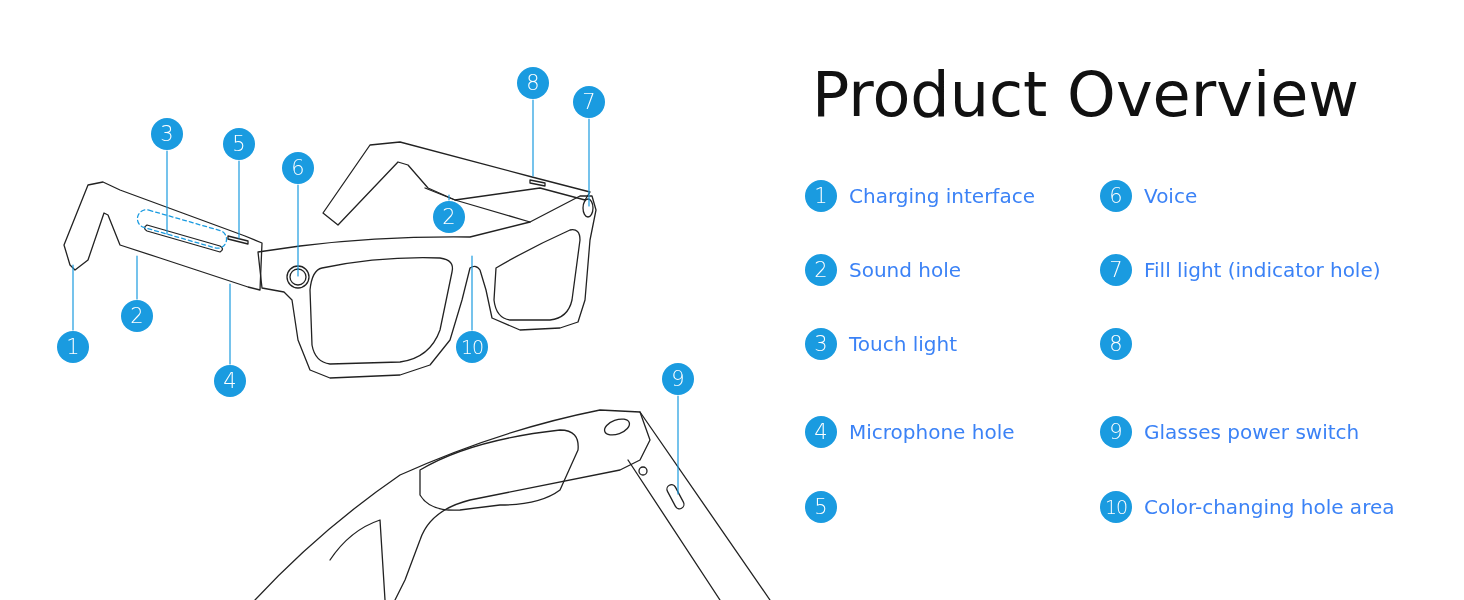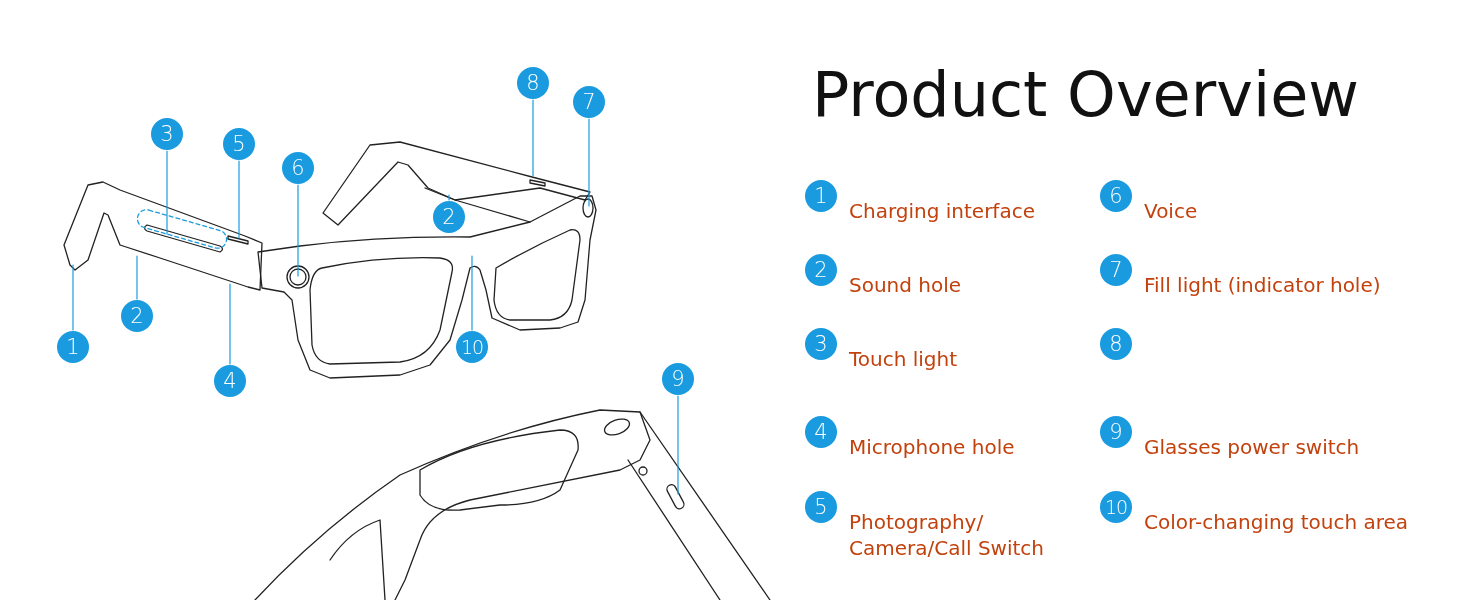--- a/index.html
+++ b/index.html
@@ -5,21 +5,21 @@
   html,body{margin:0;padding:0;background:#fff;}
   body{width:1464px;height:600px;position:relative;overflow:hidden;font-family:"DejaVu Sans","Liberation Sans",sans-serif;color:#111;}
   .diagram{position:absolute;left:0;top:0;width:800px;height:600px;}
   .diagram svg{position:absolute;left:0;top:0;}
   .callout{position:absolute;width:32px;height:32px;border-radius:50%;background:#1a9be0;color:#fff;font-size:21px;line-height:32px;text-align:center;font-family:"DejaVu Sans",sans-serif;font-weight:300;transform:translate(-50%,-50%);}
   .callout.ten{font-size:19px;letter-spacing:-1px;}
   .title{position:absolute;left:812px;top:58px;font-size:62px;font-weight:normal;letter-spacing:0px;font-family:"DejaVu Sans",sans-serif;white-space:nowrap;}
   .legend-item{position:absolute;display:flex;align-items:flex-start;}
   .legend-badge{width:32px;height:32px;border-radius:50%;background:#1a9be0;color:#fff;font-size:21px;line-height:32px;text-align:center;flex:0 0 32px;font-weight:300;}
   .legend-badge.ten{font-size:19px;letter-spacing:-1px;}
-  .legend-label{margin-left:12px;font-size:20px;line-height:26px;margin-top:18px;white-space:pre-line;color:#c2410c;}
+  .legend-label{margin-left:12px;font-size:20px;line-height:26px;margin-top:3px;white-space:pre-line;color:#3b82f6;}
 </style>
 </head>
 <body>
 
 <div class="diagram">
   <svg width="800" height="600" viewBox="0 0 800 600" fill="none" stroke="#222" stroke-width="1.3" stroke-linejoin="round" stroke-linecap="round">
 
     <path d="M64 245 L88 185 L103 182 L120 190 L245 236 L262 243 L260 290 L248 287 L160 258 L120 245 L108 215 L104 213 L88 260 L75 270 L70 265 Z"></path>
     <path d="M147 225 L220 246 Q225 249 220 252 L147 231 Q142 228 147 225 Z"></path>
     <rect x="136" y="220" width="92" height="18" rx="9" transform="rotate(16 182 229)" stroke="#1a9be0" stroke-dasharray="4 3"></rect>
@@ -86,34 +86,32 @@
 <div class="legend-item" style="left:805px;top:328px">
   <span class="legend-badge">3</span>
   <span class="legend-label">Touch light</span>
 </div>
 <div class="legend-item" style="left:805px;top:416px">
   <span class="legend-badge">4</span>
   <span class="legend-label">Microphone hole</span>
 </div>
 <div class="legend-item" style="left:805px;top:491px">
   <span class="legend-badge">5</span>
-  <span class="legend-label">Photography/
-Camera/Call Switch</span>
 </div>
 <div class="legend-item" style="left:1100px;top:180px">
   <span class="legend-badge">6</span>
   <span class="legend-label">Voice</span>
 </div>
 <div class="legend-item" style="left:1100px;top:254px">
   <span class="legend-badge">7</span>
   <span class="legend-label">Fill light (indicator hole)</span>
 </div>
 <div class="legend-item" style="left:1100px;top:328px">
   <span class="legend-badge">8</span>
 </div>
 <div class="legend-item" style="left:1100px;top:416px">
   <span class="legend-badge">9</span>
   <span class="legend-label">Glasses power switch</span>
 </div>
 <div class="legend-item" style="left:1100px;top:491px">
   <span class="legend-badge ten">10</span>
-  <span class="legend-label">Color-changing touch area</span>
+  <span class="legend-label">Color-changing hole area</span>
 </div>
 
 </body></html>

